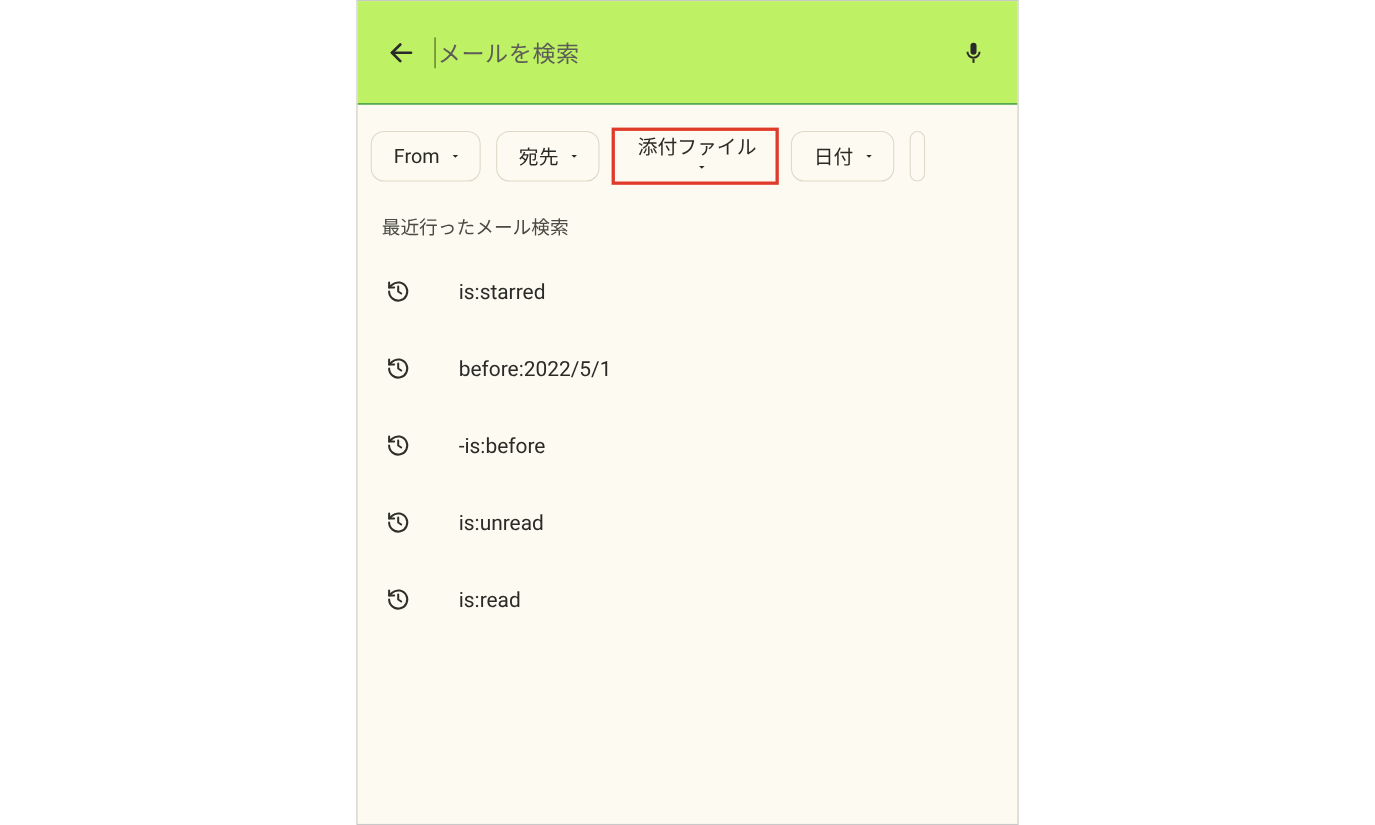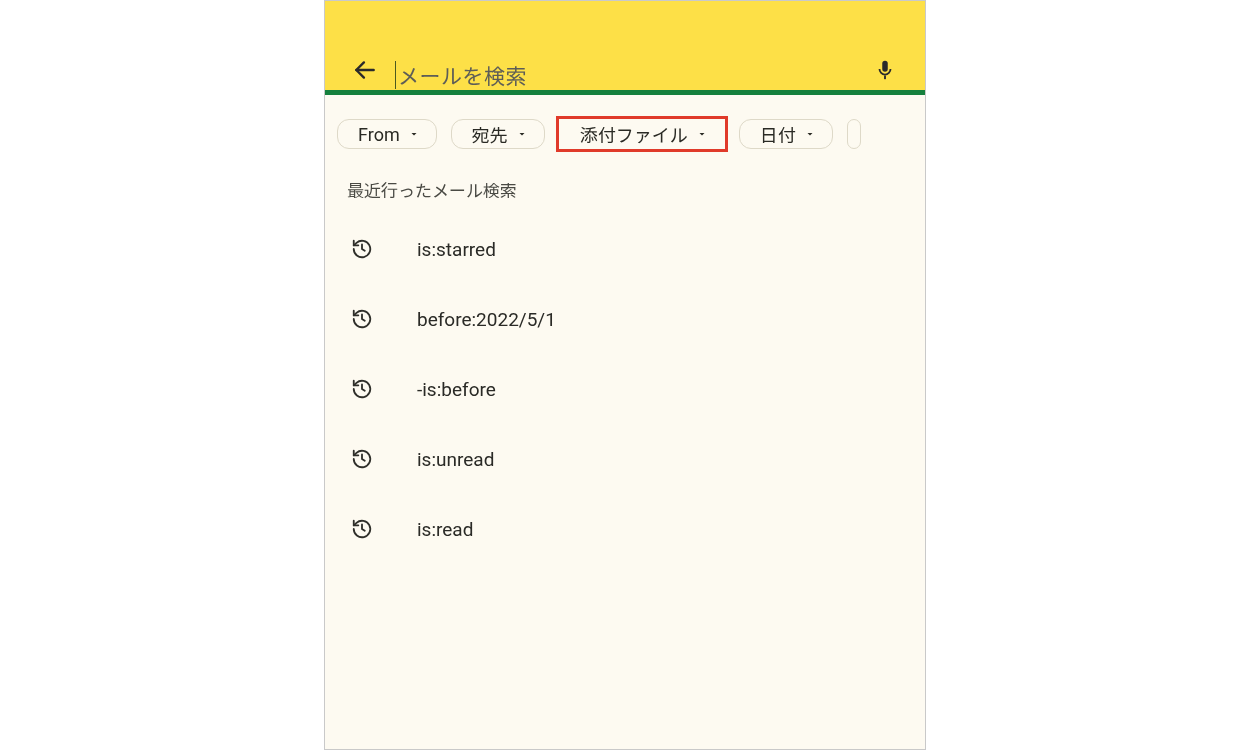--- a/index.html
+++ b/index.html
@@ -15,25 +15,25 @@
     left: 324px;
     top: 0;
     width: 602px;
     height: 750px;
     border: 1px solid #c9c9c9;
     background: #fdfaf1;
     overflow: hidden;
   }
   .search-bar {
     height: 94px;
-    background: #fde047;
-    display: flex;
-    align-items: flex-end;
+    background: #bef264;
+    display: flex;
+    align-items: center;
     padding: 0 20px;
-    border-bottom: 5px solid #15803d;
+    border-bottom: 1px solid #15803d;
   }
   .back-btn {
     width: 40px;
     height: 40px;
     display: flex;
     align-items: center;
     justify-content: center;
     color: #2a2a2a;
     cursor: pointer;
   }
@@ -66,35 +66,36 @@
   .chips {
     display: flex;
     gap: 14px;
     padding: 24px 12px 24px 12px;
     overflow: hidden;
     white-space: nowrap;
   }
   .chip {
     display: inline-flex;
     align-items: center;
-    height: 30px;
+    height: 46px;
     padding: 0 16px 0 20px;
     border: 1px solid #ded9c8;
     border-radius: 12px;
     background: #fdfaf1;
     font-size: 18px;
     color: #2a2a24;
     cursor: pointer;
     flex: 0 0 auto;
   }
   .chip.highlighted {
     outline: 3px solid #e03a2a;
     outline-offset: 0;
     border-radius: 0;
     border-color: transparent;
+    flex-direction: column;
   }
   .chip .caret {
     margin-left: 8px;
     display: inline-flex;
   }
   .section-title {
     font-size: 17px;
     color: #4a4a44;
     padding: 4px 23px 12px 22px;
   }

